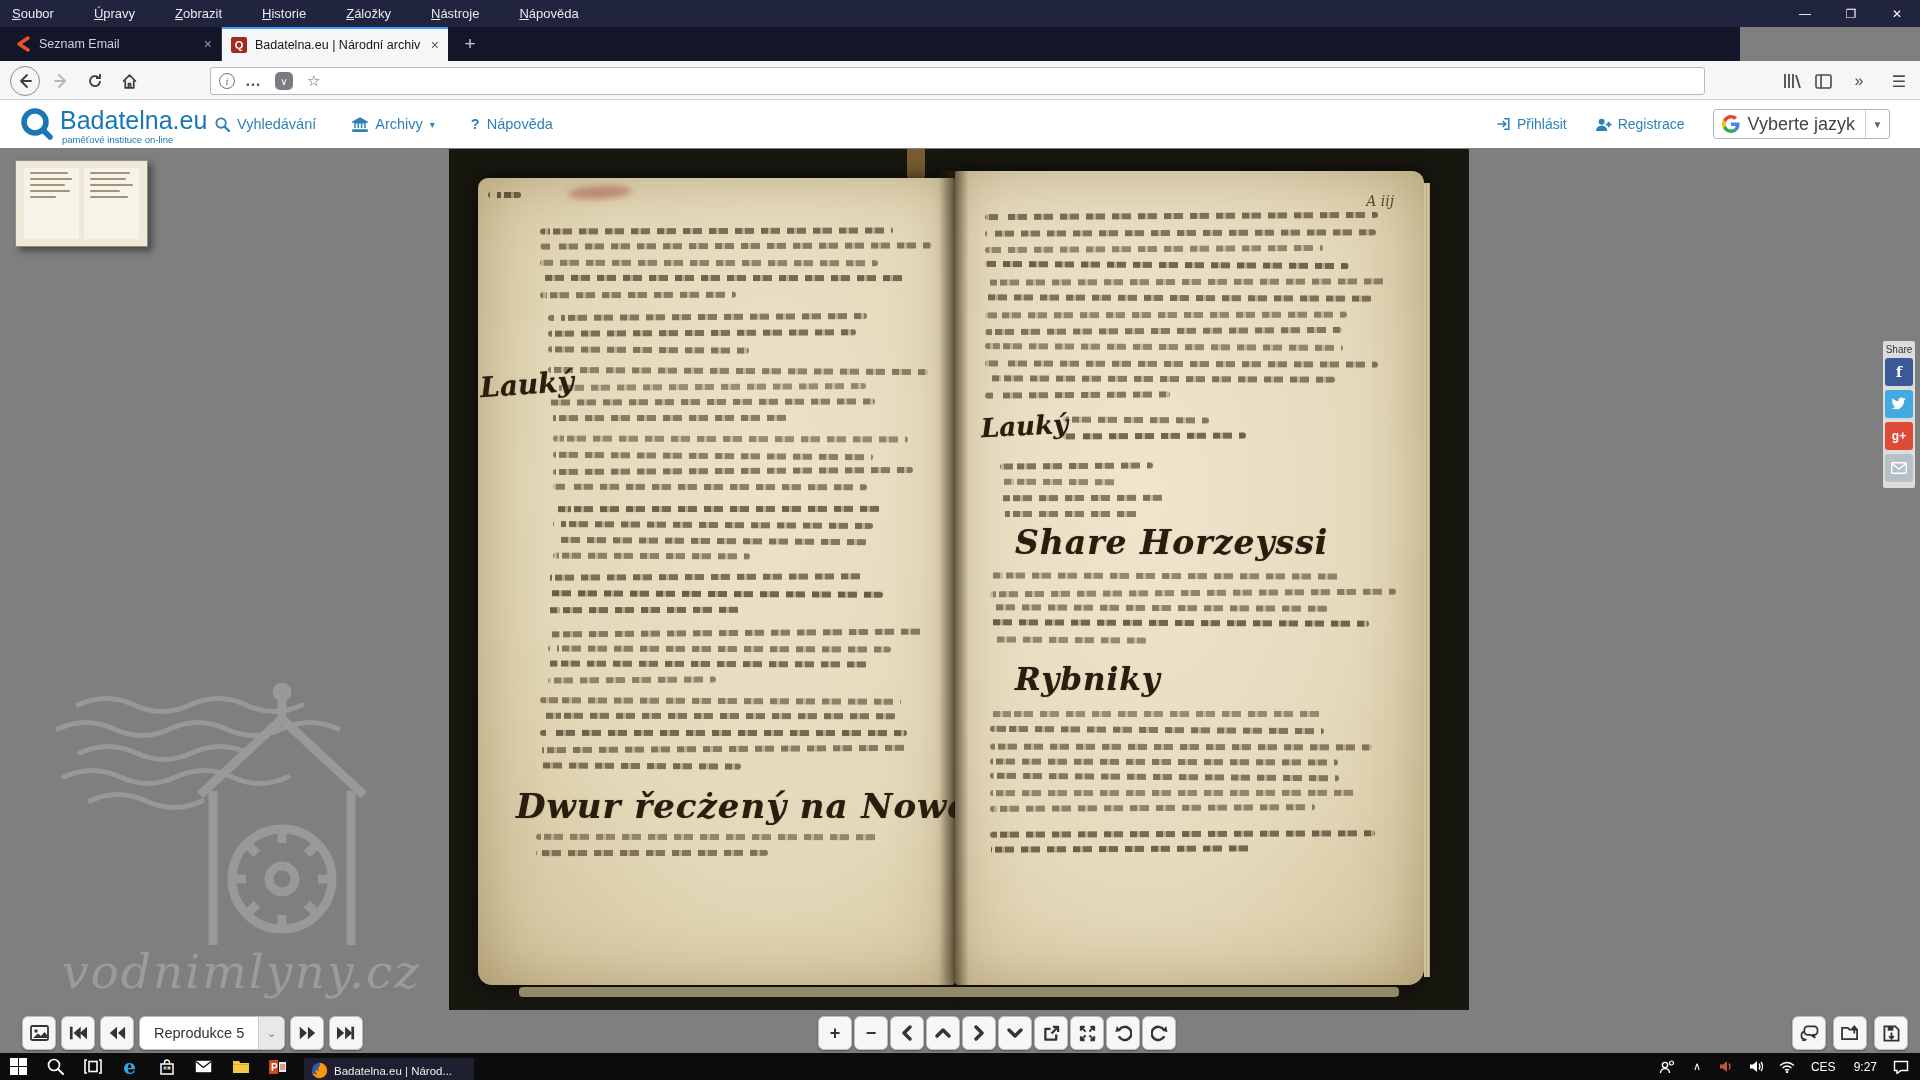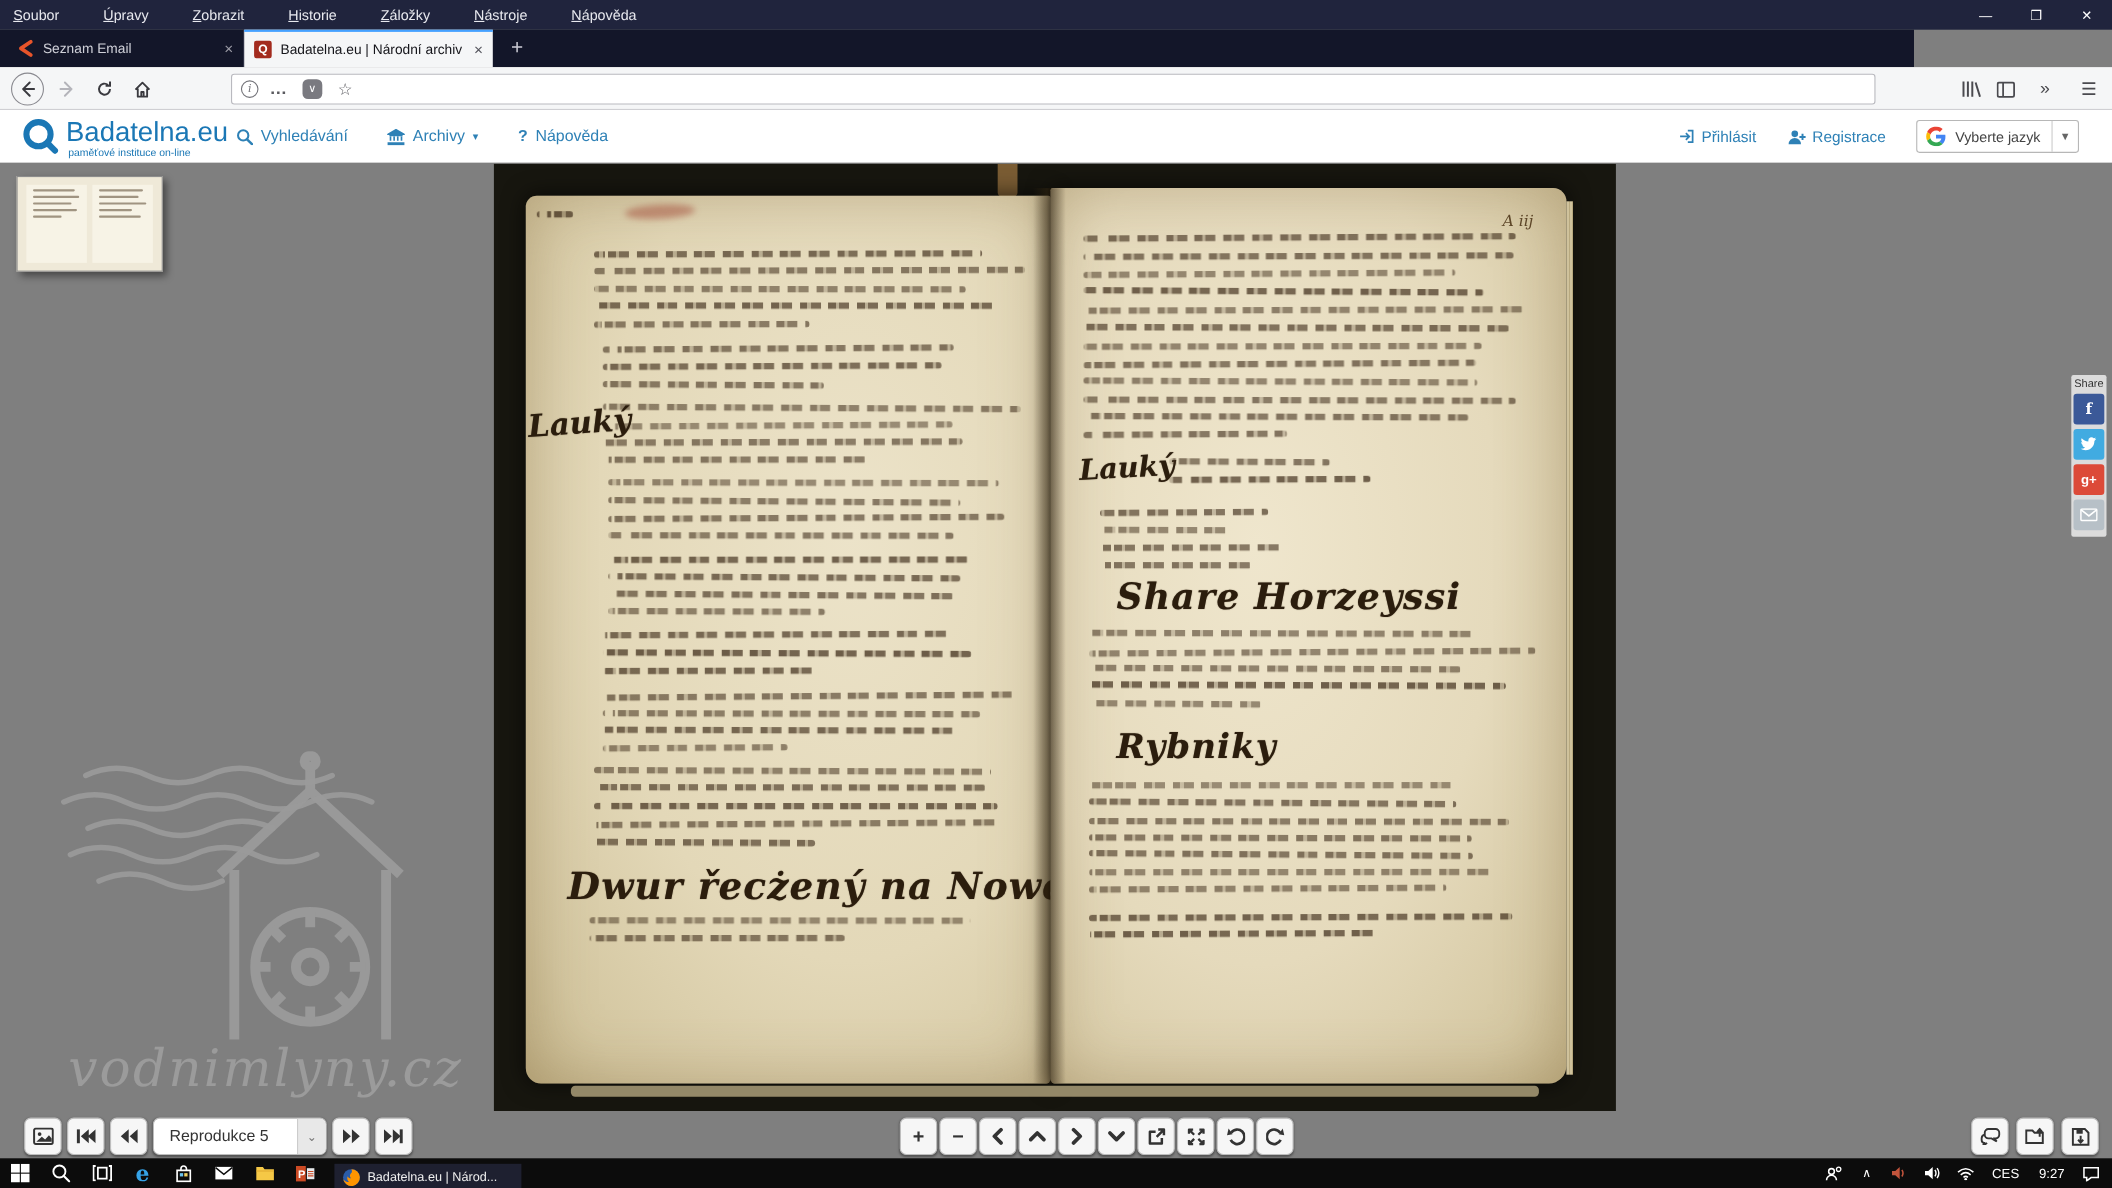--- a/index.html
+++ b/index.html
@@ -38,21 +38,21 @@
 
   
   .siteheader { position:absolute; left:0; top:100px; width:1920px; height:48px; background:#fff; }
   .logo-title { position:absolute; left:60px; top:6px; font-size:25px; color:#1a77b5; }
   .logo-tag { position:absolute; left:62px; top:34px; font-size:9.5px; color:#1a77b5; }
   .sitenav { position:absolute; left:215px; top:0; height:48px; display:flex; align-items:center; gap:36px; }
   .sitenav .nl { display:flex; align-items:center; gap:7px; color:#2e81b6; font-size:14.5px; }
   .acct { position:absolute; right:30px; top:0; height:48px; display:flex; align-items:center; gap:28px; }
   .acct .al { display:flex; align-items:center; gap:6px; color:#2e81b6; font-size:14px; }
   .langbox { display:flex; align-items:center; height:30px; border:1px solid #b7b7b7; border-radius:3px; background:#fff; padding-left:8px; }
-  .langbox .lbl { font-size:13px; color:#444; margin:0 10px 0 8px; }
+  .langbox .lbl { font-size:18px; color:#444; margin:0 10px 0 8px; }
   .langbox .dd { width:24px; height:28px; border-left:1px solid #ccc; display:flex; align-items:center; justify-content:center; color:#666; font-size:10px; }
 
   
   .main { position:absolute; left:0; top:148px; width:1920px; height:905px; background:#7f7f7f; }
 
   .thumb { position:absolute; left:15px; top:12px; width:133px; height:87px; background:#efe9d8; border:1px solid #8d8d8d; box-shadow:4px 4px 7px rgba(0,0,0,.45); }
   .thumb .tpage { position:absolute; top:7px; bottom:7px; width:55px; background:#f7f3e6; }
   .thumb .tl-mini { height:2px; background:rgba(90,70,45,.55); margin:4px 6px 0 6px; border-radius:1px; }
 
   .wm-svg { position:absolute; left:50px; top:535px; opacity:.8; }
@@ -79,21 +79,21 @@
   .smudge { position:absolute; border-radius:50%; filter:blur(3px); }
 
   
   .sharebox { position:absolute; right:5px; top:193px; width:32px; background:#dcdcdc; border-radius:2px; padding:2px; }
   .sharebox .shlabel { font-size:10px; color:#333; text-align:center; margin:1px 0 3px 0; }
   .shbtn { width:28px; height:28px; border-radius:3px; margin:0 auto 4px auto; display:flex; align-items:center; justify-content:center; color:#fff; font-weight:bold; font-size:14px; font-family:"DejaVu Serif",serif; }
 
   
   .vtb { position:absolute; top:868px; display:flex; gap:5px; align-items:center; }
   .vbtn { width:34px; height:34px; background:rgba(253,253,253,.95); border:1px solid #bdbdbd; border-radius:6px; box-shadow:0 1px 2px rgba(0,0,0,.35); display:flex; align-items:center; justify-content:center; color:#333; font-weight:bold; font-size:18px; }
-  .vselect { width:158px; height:34px; background:#fff; border:1px solid #bdbdbd; border-radius:6px; box-shadow:0 1px 2px rgba(0,0,0,.35); display:flex; align-items:center; overflow:hidden; }
+  .vselect { width:146px; height:34px; background:#fff; border:1px solid #bdbdbd; border-radius:6px; box-shadow:0 1px 2px rgba(0,0,0,.35); display:flex; align-items:center; overflow:hidden; }
   .vselect .vtext { flex:1; font-size:14.5px; color:#333; padding-left:14px; }
   .vselect .vchev { width:26px; height:34px; background:#e8e8e8; border-left:1px solid #ccc; display:flex; align-items:center; justify-content:center; color:#777; font-size:11px; }
   .vtb.group-center { gap:2px; }
 
   
   .taskbar { position:absolute; left:0; top:1053px; width:1920px; height:27px; background:#0c0c0c; display:flex; align-items:center; }
   .tbicon { width:37px; height:27px; display:flex; align-items:center; justify-content:center; }
   .taskbtn { margin-left:8px; width:170px; height:27px; background:#1e2030; border-bottom:2px solid #4aa3e0; display:flex; align-items:center; gap:6px; padding:0 7px; color:#eee; font-size:11.5px; white-space:nowrap; overflow:hidden;margin-top:10px; }
   .tray { position:absolute; right:0; top:0; height:27px; display:flex; align-items:center; gap:4px; color:#fff; font-size:12px; padding-right:6px; }
   .tray .titem { width:26px; height:27px; display:flex; align-items:center; justify-content:center; }

